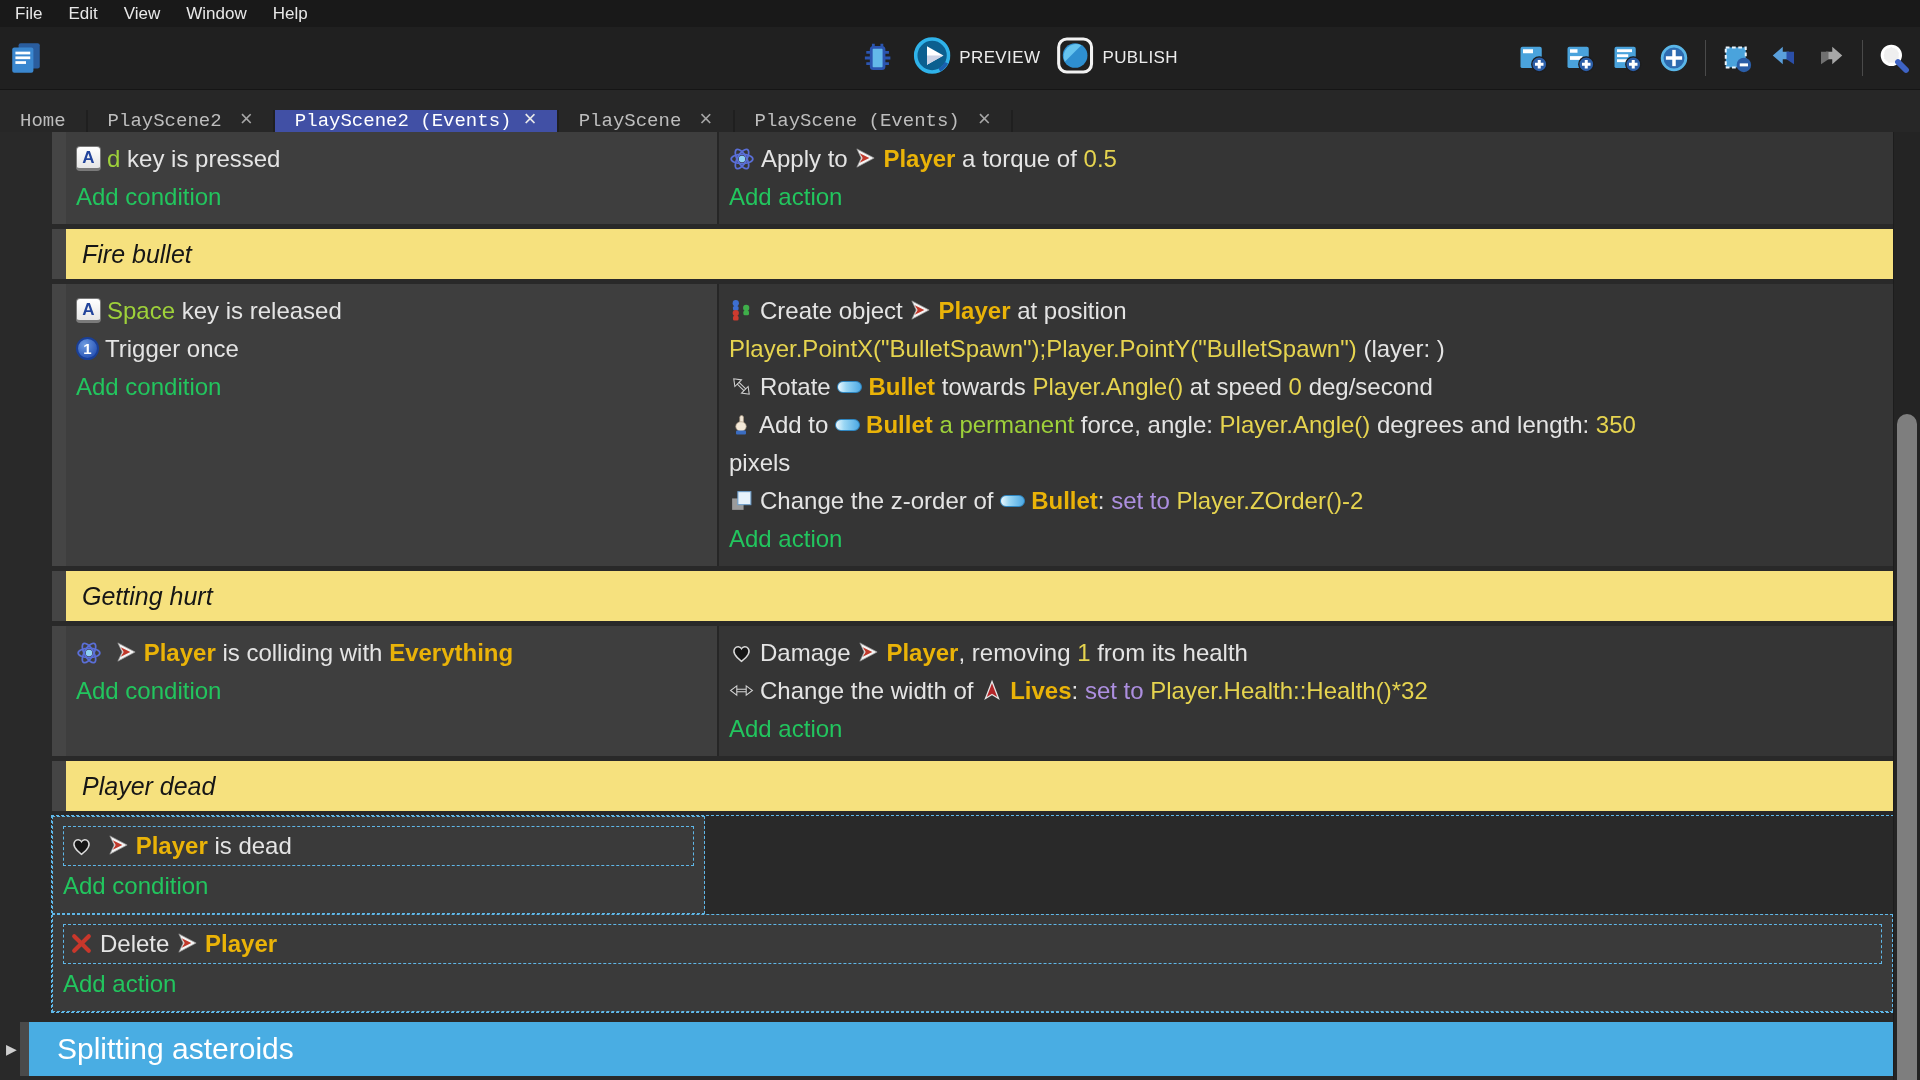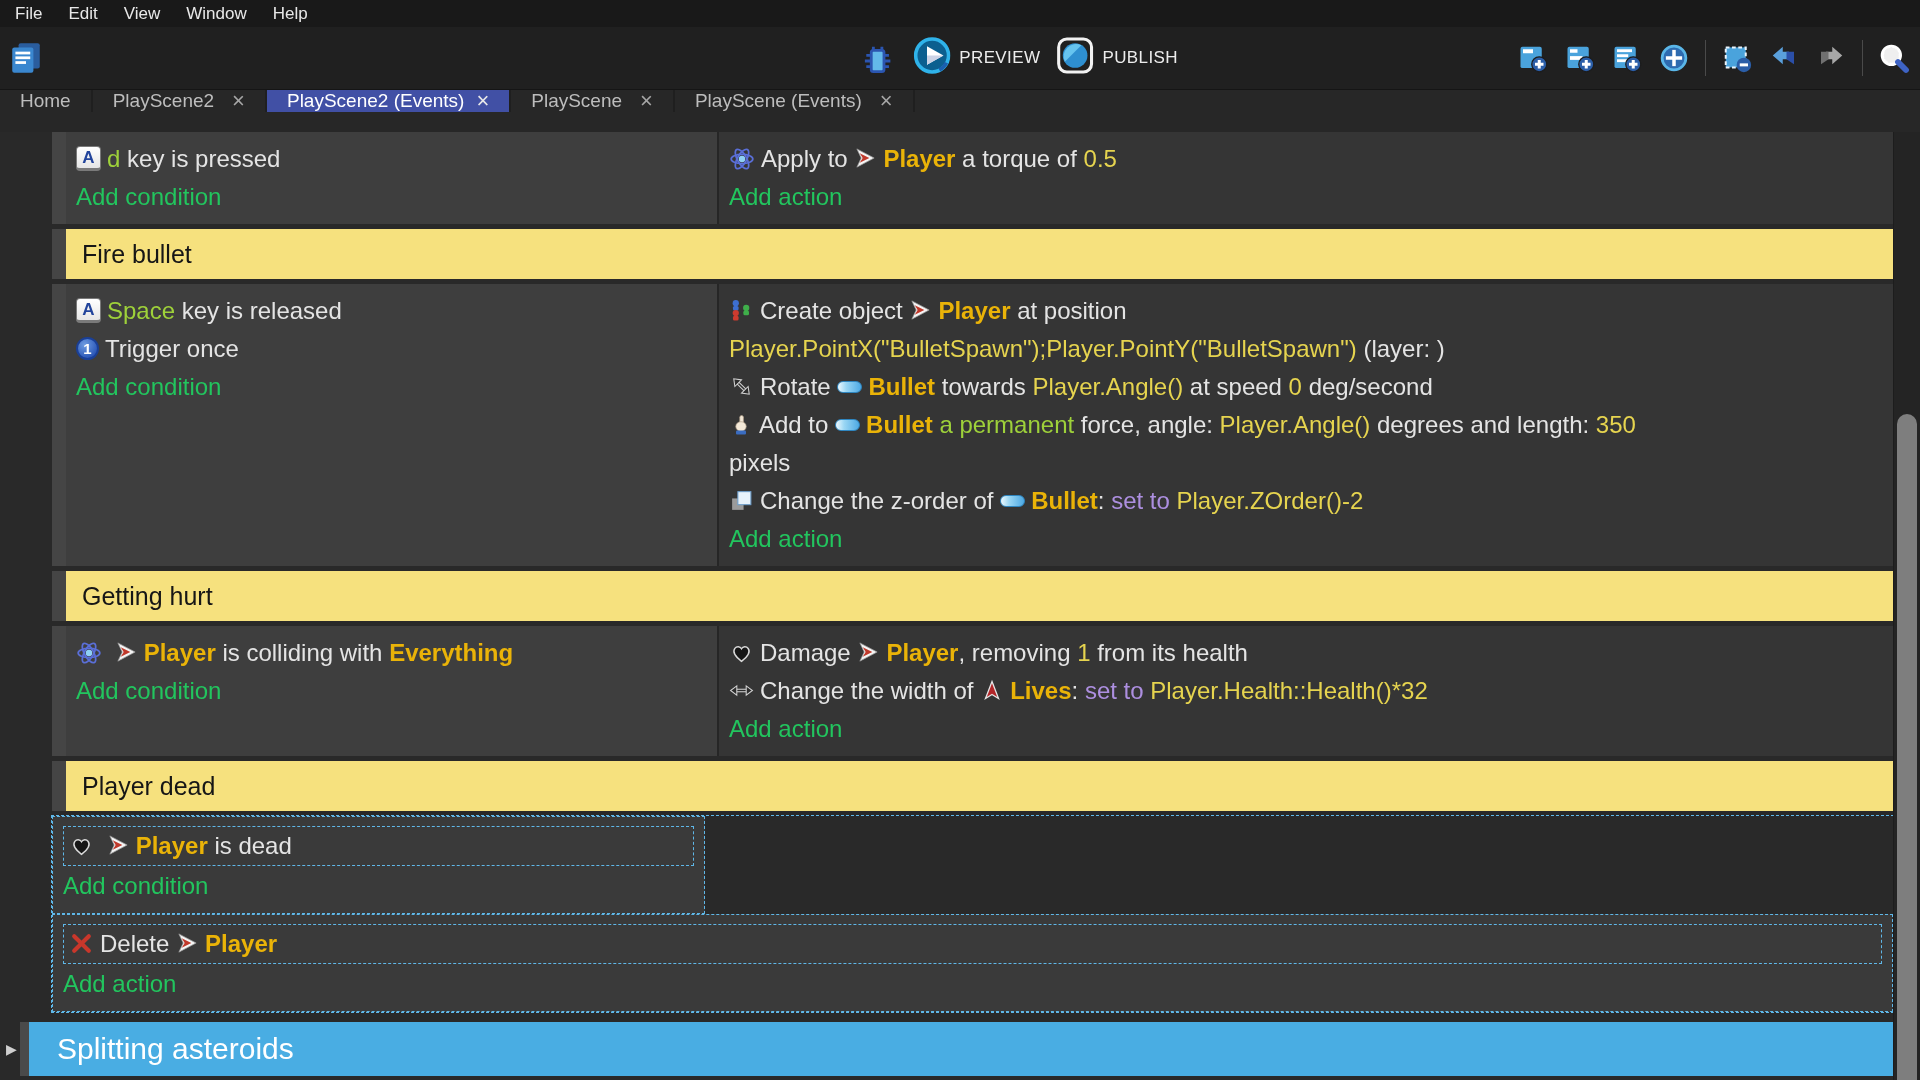--- a/index.html
+++ b/index.html
@@ -7,28 +7,28 @@
     font-family:"Liberation Sans","DejaVu Sans",sans-serif; }
   .app { width:1920px; height:1080px; display:flex; flex-direction:column; }
 
   
   .menubar { height:27px; background:#191919; display:flex; align-items:center; padding-left:2px; flex:none; }
   .menu-item { padding:0 13px; font-size:17px; color:#e8e8e8; cursor:default; }
 
   
   .toolbar { height:62px; background:#202020; position:relative; display:flex; align-items:center; flex:none; }
   .logo { margin-left:8px; display:inline-flex; }
-  .tb-center { position:absolute; left:53%; transform:translateX(-50%); display:flex; align-items:flex-end; gap:16px; }
+  .tb-center { position:absolute; left:53%; transform:translateX(-50%); display:flex; align-items:center; gap:16px; }
   .tb-btn { display:flex; align-items:center; gap:9px; color:#ececec; font-size:17px; letter-spacing:.4px; cursor:pointer; }
   .tb-right { position:absolute; right:6px; display:flex; align-items:center; gap:7px; }
   .tb-icon-btn { width:40px; height:36px; display:flex; align-items:center; justify-content:center; cursor:pointer; }
   .tb-sep { width:1px; height:36px; background:#4a4a4a; margin:0 4px; }
 
   
-  .tabbar { height:43px; background:#272727; display:flex; align-items:flex-start; border-top:1px solid #151515; flex:none; }
+  .tabbar { height:43px; background:#272727; display:flex; align-items:flex-end; border-top:1px solid #151515; flex:none;font-family:Liberation Mono, monospace; }
   .tab { display:flex; align-items:center; padding:0 20px; font-size:19px; color:#bdbdbd; border-right:2px solid #1f1f1f; gap:18px; cursor:pointer; }
   .tab.active { background:#4150a5; color:#ffffff;gap:12px; }
   .tab-close { font-size:22px; color:#a6a6a6; line-height:1; cursor:pointer; }
   .tab.active .tab-close { color:#e9e9e9; }
 
   
   .sheet { flex:1; position:relative; background:#292929; overflow:hidden; }
   .list { }
   .handle { width:14px; background:#454545; flex:none; }
 
@@ -44,21 +44,21 @@
   .seg-key  { color:#9ed13a; }
   .seg-op   { color:#ad8fe0; }
 
   .row.selected { outline:1px dashed #5fb7e8;flex-direction:column; }
   .row.selected .cell { background:#3a3a3a; border:1px dashed #5fb7e8; }
   .row.selected .cond { margin-right:3px; }
   .row.selected .line:not(.placeholder) { border:1px dashed #5fb7e8; margin:1px 0; padding:0 5px; }
 
   .comment-row { display:flex; margin:0 27px 5px 52px; height:50px; }
   .comment-bar { flex:1; background:#f6e17e; display:flex; align-items:center; padding-left:16px; cursor:text; }
-  .comment-text { font-size:25px; color:#161616; }
+  .comment-text { font-size:25px; color:#161616;font-style:italic; }
 
   .group-row { position:relative; display:flex; margin:10px 27px 5px 20px; height:54px; }
   .garrow { position:absolute; left:-14px; top:50%; transform:translateY(-50%); color:#cfcfcf; font-size:14px; cursor:pointer; }
   .ghandle { width:9px; background:#4a4a4a; }
   .group-bar { flex:1; background:#49ade3; display:flex; align-items:center; padding-left:28px; cursor:pointer; }
   .group-title { color:#ffffff; font-size:30px; }
 
   .footer { display:flex; justify-content:space-between; margin:16px 32px 0 44px; font-size:24px; }
   .footer-left { color:#909090; cursor:pointer; }
   .footer-right { color:#7b7b7b; cursor:pointer; }

